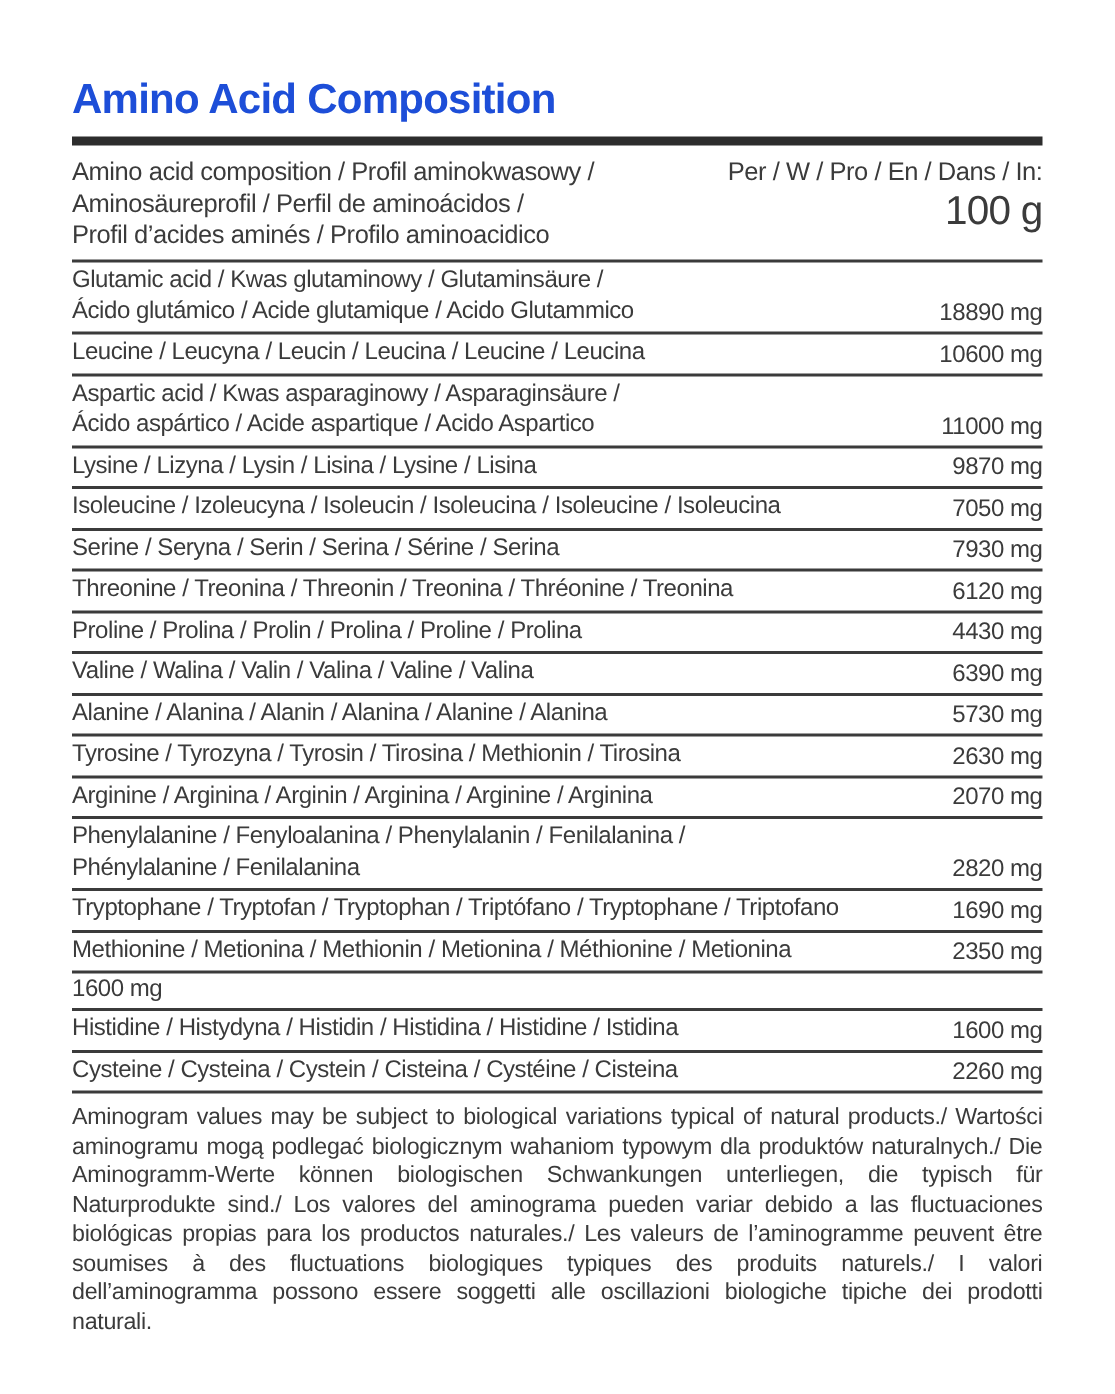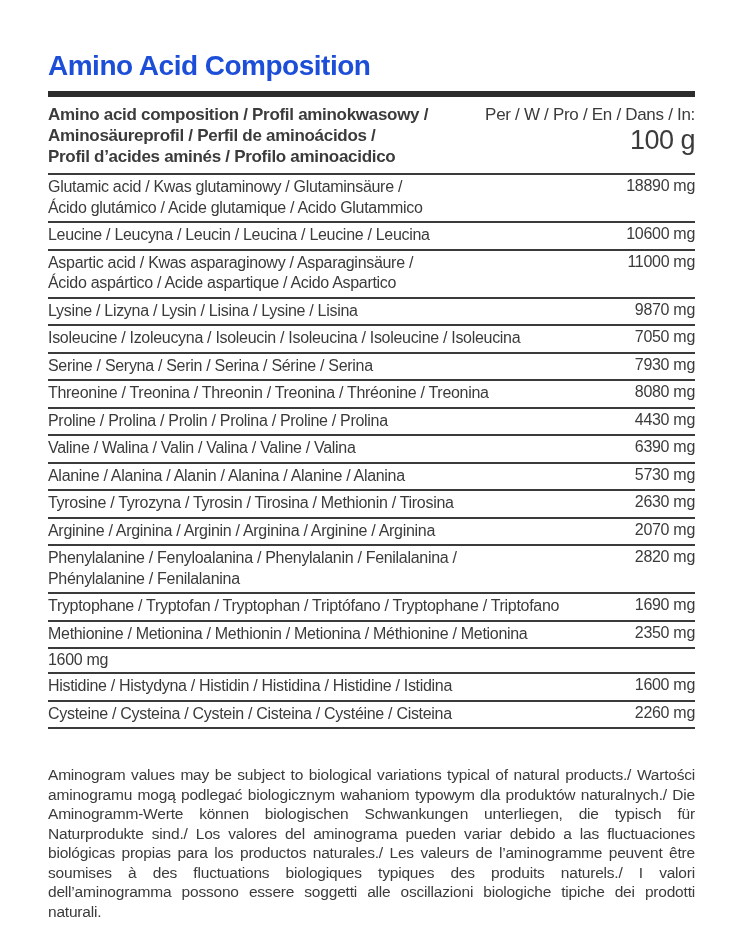--- a/index.html
+++ b/index.html
@@ -27,21 +27,21 @@
   }
   .table-header {
     display: flex;
     align-items: flex-start;
     padding: 7px 0 6px 0;
     border-bottom: 2px solid #3b3b3b;
   }
   .table-header .th-left {
     flex: 1;
     font-size: 17px;
-    font-weight: bold;
+    font-weight: normal;
     line-height: 21px;
     letter-spacing: -0.3px;
     white-space: pre-line;
   }
   .table-header .th-right {
     text-align: right;
     white-space: nowrap;
   }
   .per-label {
     font-size: 17px;
@@ -50,21 +50,21 @@
     line-height: 21px;
   }
   .per-amount {
     font-size: 27px;
     font-weight: normal;
     letter-spacing: -0.5px;
     line-height: 30px;
   }
   .amino-row {
     display: flex;
-    align-items: flex-start;
+    align-items: flex-end;
     border-bottom: 2px solid #3b3b3b;
     padding: 2px 0 3px 0;
   }
   .amino-name {
     flex: 1;
     font-size: 16px;
     line-height: 20.5px;
     letter-spacing: -0.3px;
     white-space: pre-line;
     padding-right: 10px;
@@ -74,21 +74,20 @@
     font-size: 16px;
     letter-spacing: -0.3px;
   }
   .disclaimer {
     padding-top: 6px;
     font-size: 15.5px;
     line-height: 19.5px;
     letter-spacing: -0.2px;
     text-align: justify;
     color: #3b3b3b;
-    margin-top: 30px;
   }
 </style>
 </head>
 <body>
 
 <div class="page">
 
   <h1 class="page-title">Amino Acid Composition</h1>
 
   <div class="thick-rule"></div>
@@ -131,21 +130,21 @@
       <div class="amino-value">7050 mg</div>
     </div>
 
     <div class="amino-row">
       <div class="amino-name">Serine / Seryna / Serin / Serina / Sérine / Serina</div>
       <div class="amino-value">7930 mg</div>
     </div>
 
     <div class="amino-row">
       <div class="amino-name">Threonine / Treonina / Threonin / Treonina / Thréonine / Treonina</div>
-      <div class="amino-value">8080 mg</div>
+      <div class="amino-value">6120 mg</div>
     </div>
 
     <div class="amino-row">
       <div class="amino-name">Proline / Prolina / Prolin / Prolina / Proline / Prolina</div>
       <div class="amino-value">4430 mg</div>
     </div>
 
     <div class="amino-row">
       <div class="amino-name">Valine / Walina / Valin / Valina / Valine / Valina</div>
       <div class="amino-value">6390 mg</div>

